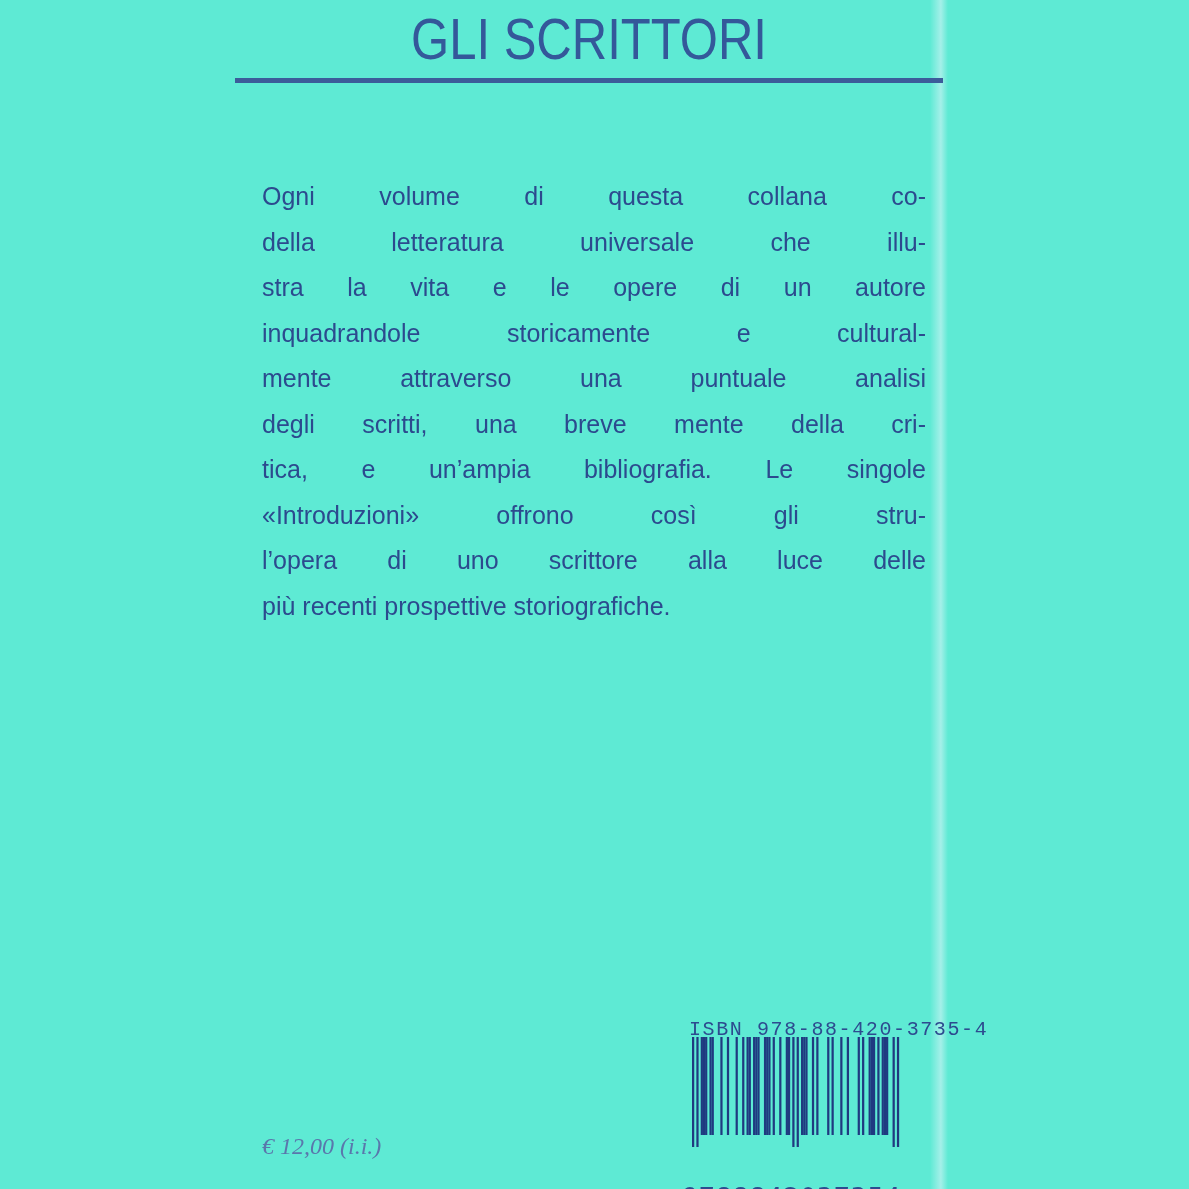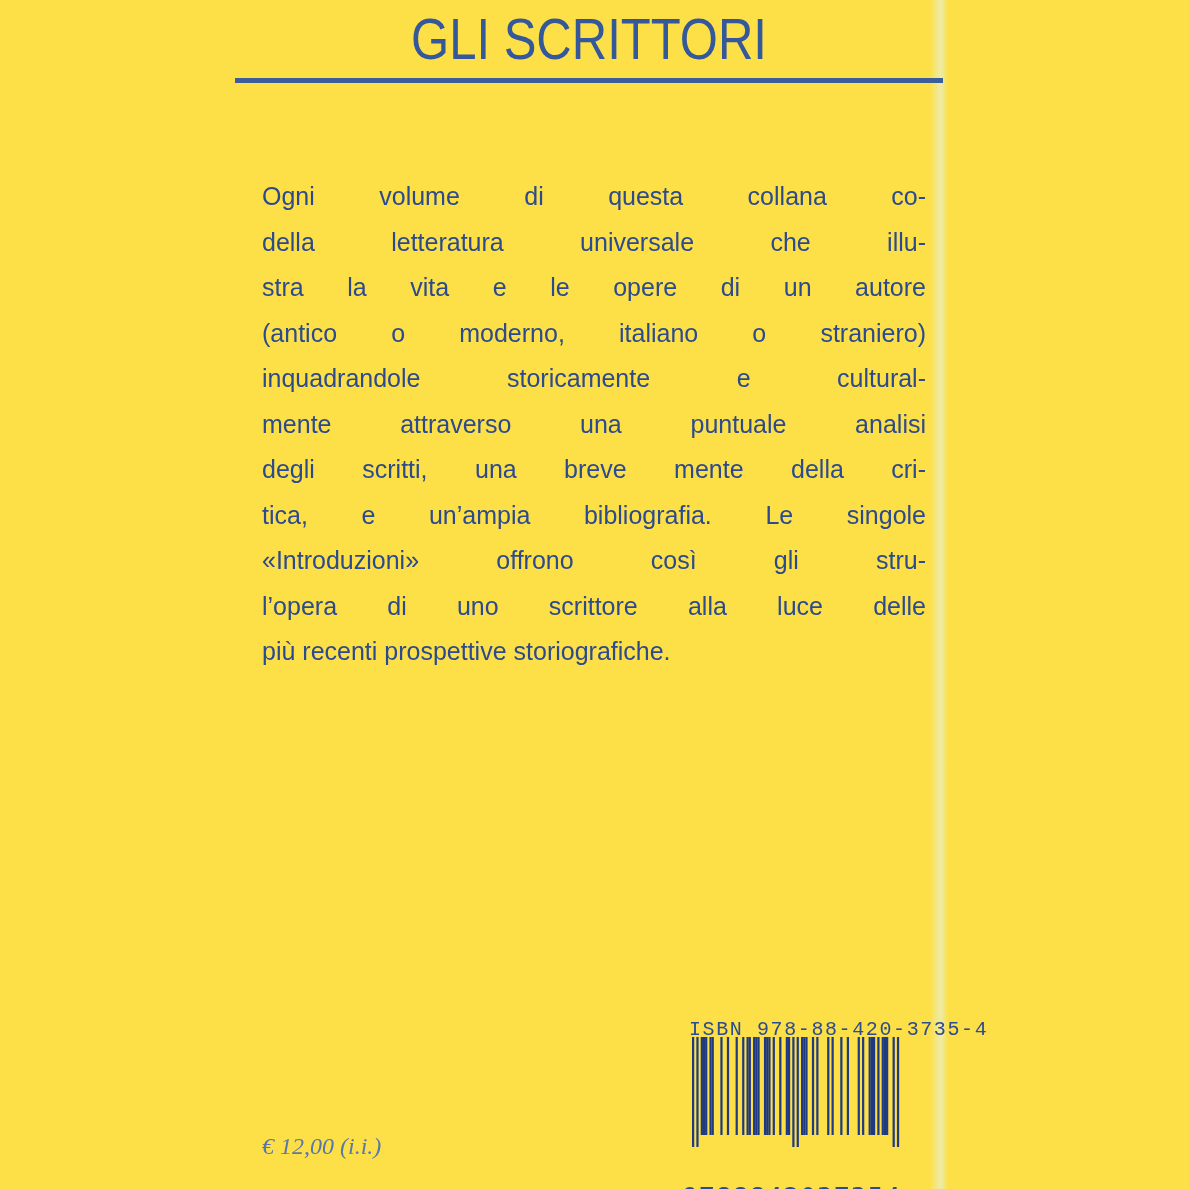--- a/index.html
+++ b/index.html
@@ -7,21 +7,21 @@
       padding: 0;
       width: 1189px;
       height: 1189px;
       overflow: hidden;
       background: #ffffff;
     }
     .page {
       position: relative;
       width: 1189px;
       height: 1189px;
-      background: #fde047;
+      background: #5eead4;
       font-family: "Liberation Sans", sans-serif;
       color: #2f4f93;
     }
     
     .page-edge {
       position: absolute;
       left: 930px;
       top: 0;
       width: 18px;
       height: 1189px;
@@ -125,21 +125,20 @@
 <div class="page">
   <div class="page-edge"></div>
 
   <div class="title">GLI SCRITTORI</div>
   <div class="rule"></div>
 
   <div class="body-text">
     <div class="body-line">Ogni volume di questa collana co-</div>
     <div class="body-line">della letteratura universale che illu-</div>
     <div class="body-line">stra la vita e le opere di un autore</div>
-    <div class="body-line">(antico o moderno, italiano o straniero)</div>
     <div class="body-line">inquadrandole storicamente e cultural-</div>
     <div class="body-line">mente attraverso una puntuale analisi</div>
     <div class="body-line">degli scritti, una breve mente della cri-</div>
     <div class="body-line">tica, e un’ampia bibliografia. Le singole</div>
     <div class="body-line">«Introduzioni» offrono così gli stru-</div>
     <div class="body-line">l’opera di uno scrittore alla luce delle</div>
     <div class="body-line last">più recenti prospettive storiografiche.</div>
   </div>
 
   <div class="price">€ 12,00 (i.i.)</div>

